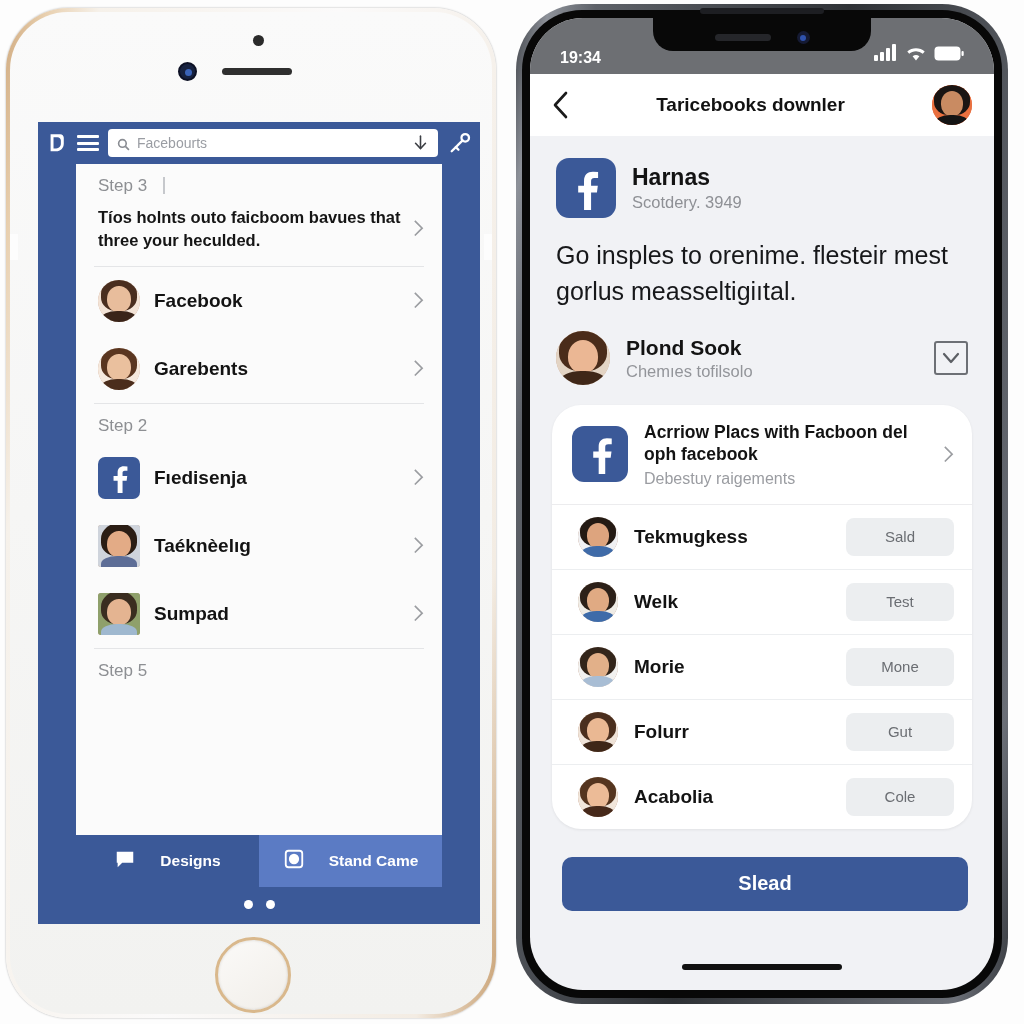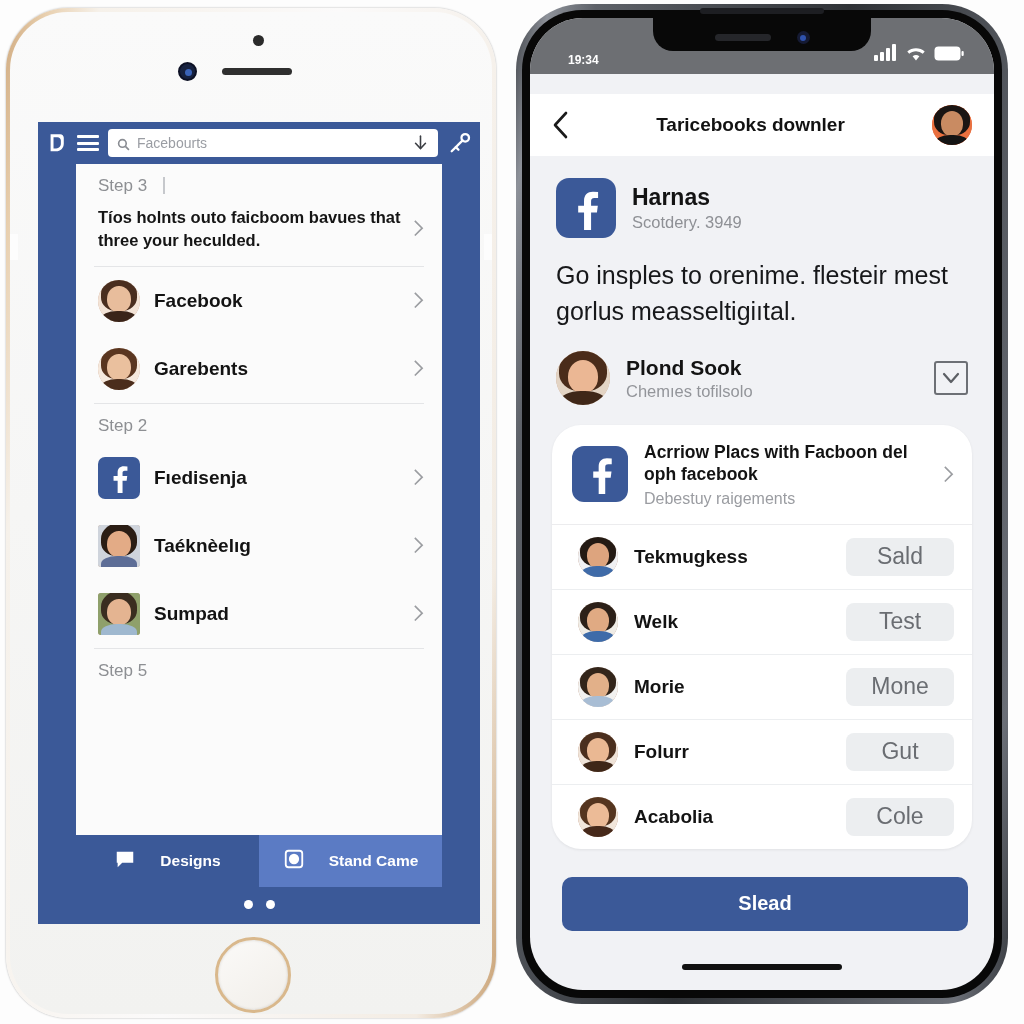--- a/index.html
+++ b/index.html
@@ -213,21 +213,21 @@
     overflow: hidden;
     position: relative;
   }
   .statusbar {
     height: 56px;
     background: #6d6f73;
     display: flex; align-items: flex-end;
     padding: 0 30px 7px 30px;
     position: relative;
   }
-  .sb-time { color:#fff; font-size: 12px; font-weight: bold; margin-left: 8px; }
+  .sb-time { color:#fff; font-size: 16px; font-weight: bold; }
   .sb-right {
     position: absolute; right: 30px; bottom: 9px;
     display: flex; align-items: flex-end; gap: 7px;
   }
   .notch {
     position: absolute; left: 50%; transform: translateX(-50%); top: 0;
     width: 218px; height: 33px;
     background: #080808;
     border-bottom-left-radius: 20px; border-bottom-right-radius: 20px;
     z-index: 4;
@@ -239,21 +239,20 @@
   .earpiece-top {
     position:absolute; left:50%; transform:translateX(-50%); top:-2px;
     width:124px; height:6px; border-radius:3px; background:#1d1e22; z-index:5;
   }
 
   .navbar {
     height: 62px; background: #ffffff;
     display: flex; align-items: center;
     padding: 0 22px;
     gap: 10px;
-    margin-top: 20px;
   }
   .nav-back { width: 17px; height: 28px; color:#1b1b1b; flex:0 0 auto; }
   .nav-title {
     flex: 1 1 auto; text-align: center;
     font-size: 19px; font-weight: bold; color:#121212;
   }
   .nav-av {
     width: 40px; height: 40px; border-radius:50%; flex:0 0 auto;
     overflow:hidden; background:#e8714a; position:relative;
   }
@@ -313,21 +312,21 @@
     padding: 12px 18px 12px 26px;
     border-bottom: 1px solid #eceef0;
   }
   .crow:last-child { border-bottom: none; }
   .crow-av { width:40px; height:40px; border-radius:50%; overflow:hidden; flex:0 0 auto; background:#b98d74; position:relative;}
   .crow-name { flex:1 1 auto; font-size:19px; font-weight:bold; color:#131313; }
   .crow-btn {
     width: 108px; height: 38px;
     background:#eceef0; border-radius:8px;
     display:flex; align-items:center; justify-content:center;
-    font-size:23px; color:#6a6d72;
+    font-size:15px; color:#6a6d72;
     flex:0 0 auto;
   }
 
   .cta-wrap { padding: 28px 26px 0 32px; border-radius: 26px; }
   .cta {
     height: 54px; border-radius: 10px;
     background: #3b5998;
     display:flex; align-items:center; justify-content:center;
     color:#fff; font-size:20px; font-weight:bold;
   }

